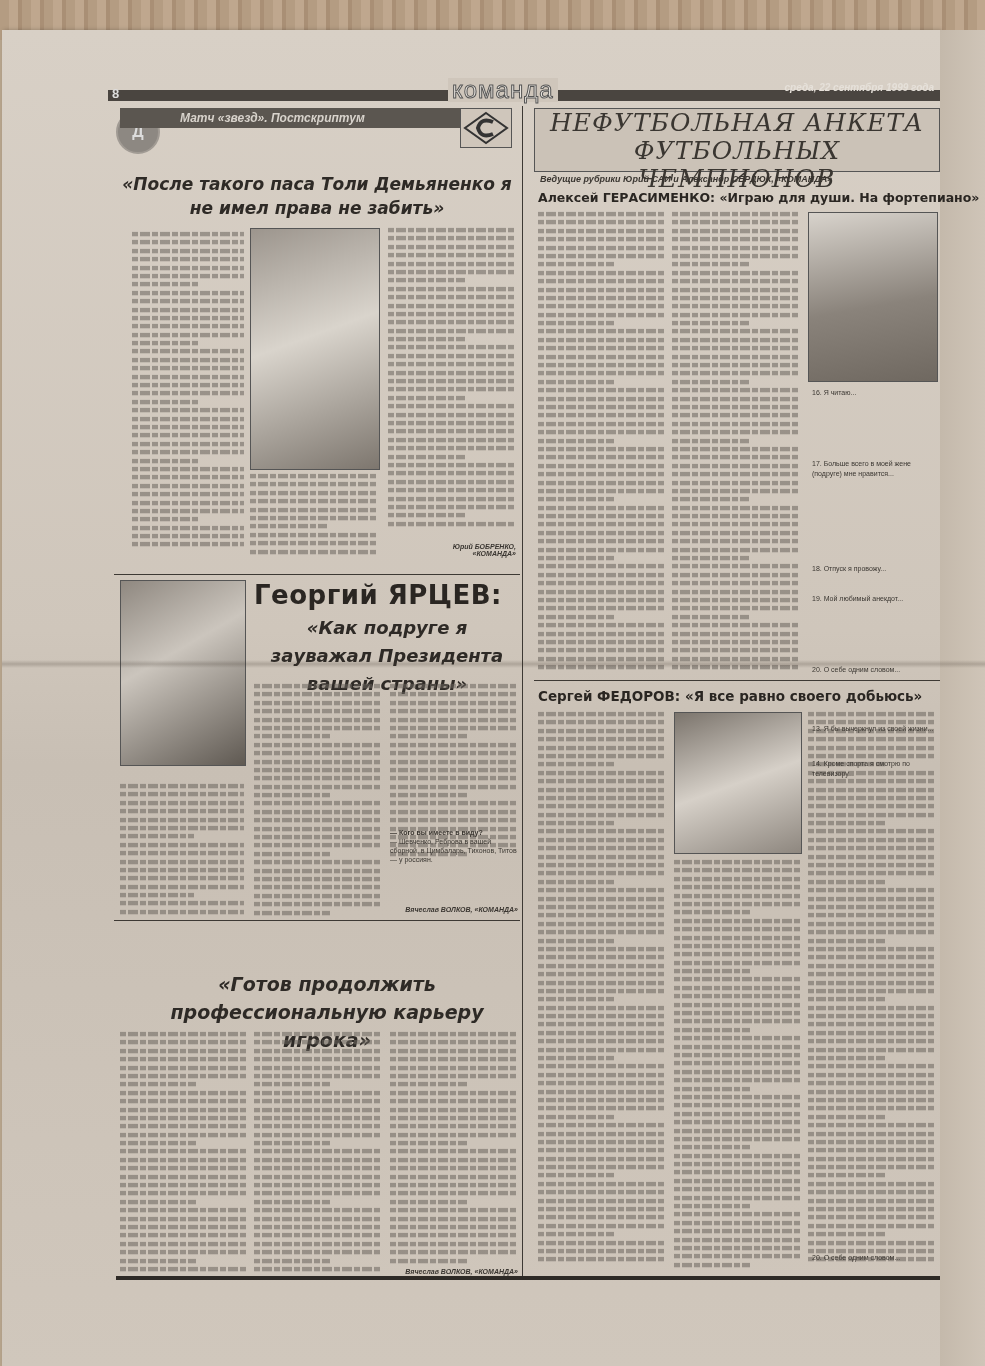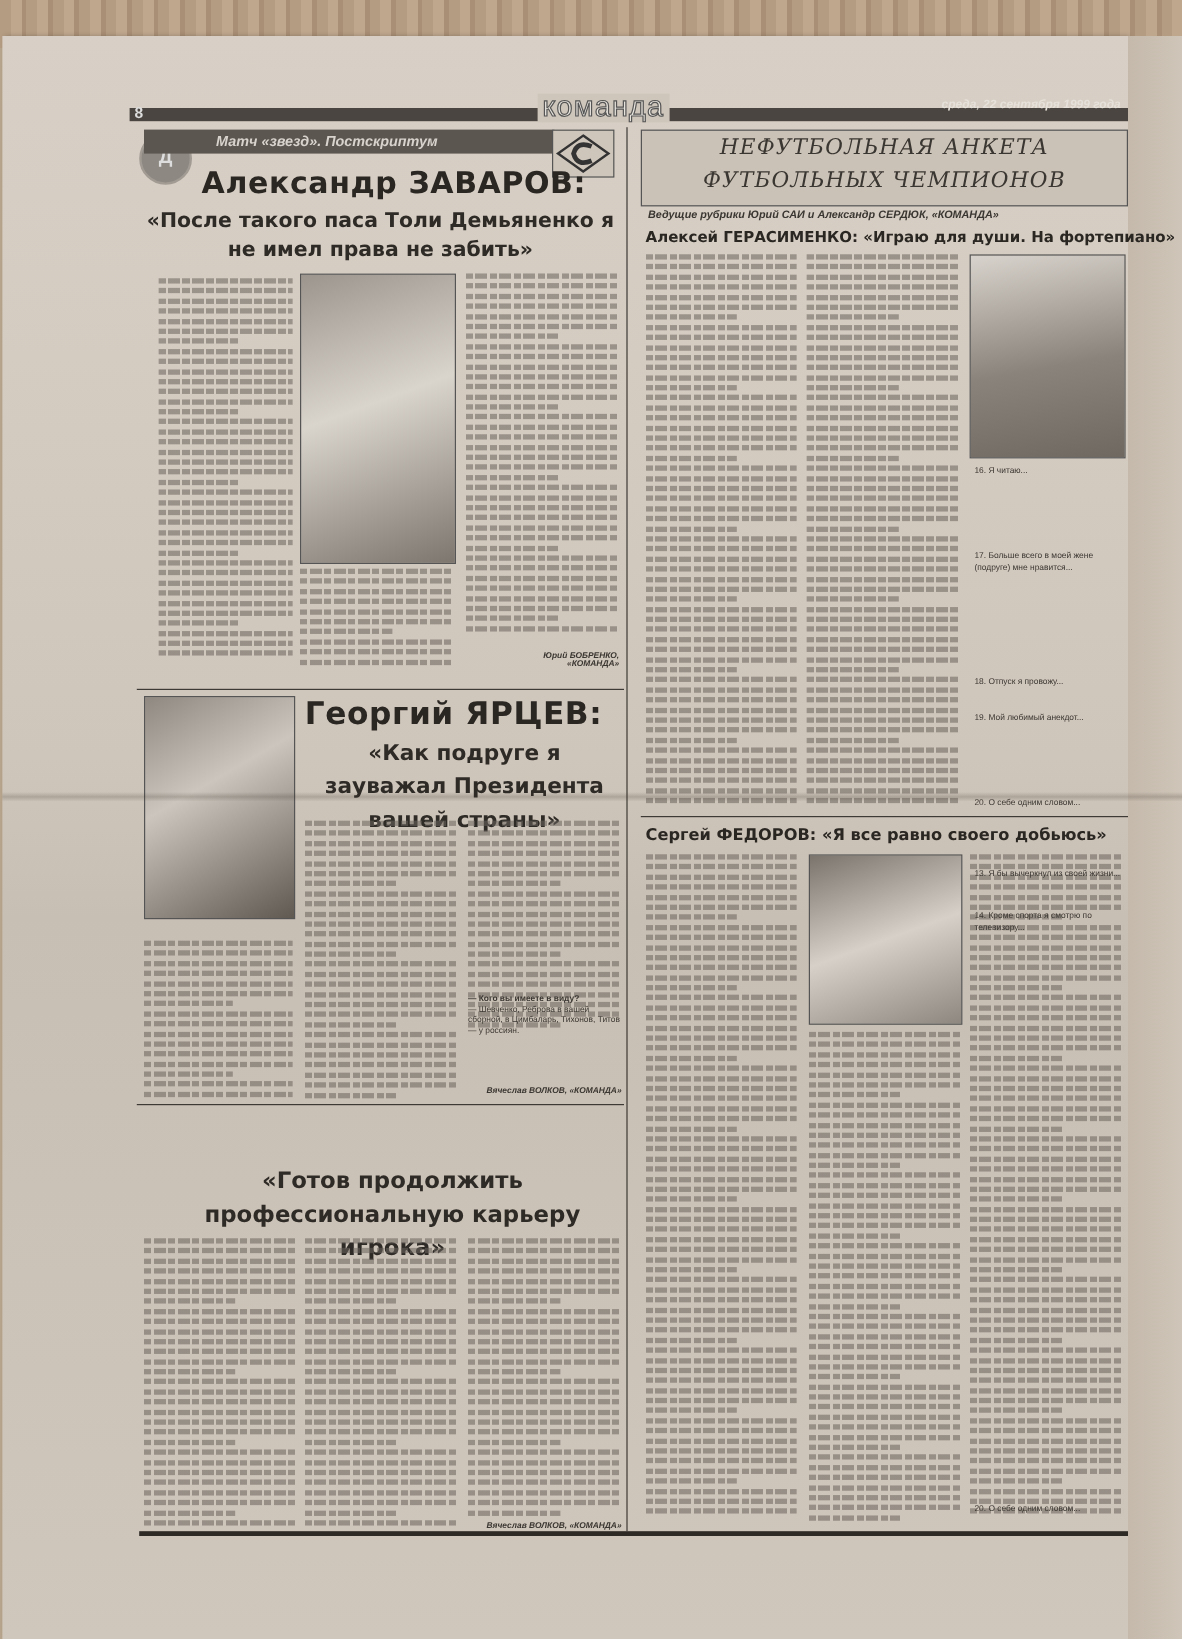--- a/index.html
+++ b/index.html
@@ -27,32 +27,32 @@
 
   
   .left{position:absolute;left:0;top:36px;width:412px;height:1170px;}
   .rubric{position:absolute;left:12px;top:2px;width:342px;height:20px;background:#5b5650;}
   .rubric span{position:absolute;left:60px;top:3px;font-size:12px;font-style:italic;font-weight:bold;color:#d8d3cc;}
   .logo-d{position:absolute;left:8px;top:4px;width:40px;height:40px;border-radius:50%;background:#8d8882;
     border:2px solid #a19b94;display:flex;align-items:center;justify-content:center;color:#ddd;font-weight:bold;font-size:16px;}
   .logo-s{position:absolute;right:8px;top:2px;width:50px;height:38px;border:1px solid #555;background:#cfc6bb;}
   .logo-s svg{width:50px;height:38px;}
   h1.big{margin:0;position:absolute;font-family:"DejaVu Sans",sans-serif;font-weight:bold;color:#2a2622;letter-spacing:.5px;}
-  h2.sub{margin:0;position:absolute;font-family:"DejaVu Sans",sans-serif;font-weight:bold;color:#2e2a26;text-align:center;}
+  h2.sub{margin:0;position:absolute;font-family:"DejaVu Sans",sans-serif;font-weight:bold;color:#2e2a26;text-align:center;font-style:italic;}
   .textcol{position:absolute;font-size:6px;line-height:8.4px;color:#57524c;overflow:hidden;text-align:justify;}
   .textcol .ln{height:8.4px;background:repeating-linear-gradient(90deg,#6a645d 0 6px,transparent 6px 8px,#6a645d 8px 18px,transparent 18px 20px);opacity:.55;margin-bottom:0;transform:scaleY(.55);}
   .photo{position:absolute;background:linear-gradient(160deg,#9c958d,#d9d4cc 45%,#7d766e);border:1px solid #555;}
   .byline{position:absolute;font-size:7px;font-style:italic;font-weight:bold;color:#3a3631;text-align:right;}
   .vrule{position:absolute;width:1px;background:#3d3934;}
   .hrule{position:absolute;height:1px;background:#3d3934;}
 
   
   .right{position:absolute;left:420px;top:36px;width:412px;height:1170px;}
   .rtitle{position:absolute;left:6px;top:2px;width:404px;height:62px;border:1px solid #555;background:#cbc2b7;}
-  .rtitle div{font-family:"DejaVu Serif",serif;font-style:italic;font-size:18px;line-height:28px;color:#3a3631;text-align:center;letter-spacing:1px;}
+  .rtitle div{font-family:"DejaVu Serif",serif;font-style:italic;font-size:25px;line-height:28px;color:#3a3631;text-align:center;letter-spacing:1px;}
   .credits{position:absolute;left:12px;top:68px;font-size:9px;font-style:italic;font-weight:bold;color:#3a3631;}
   .bottombar{position:absolute;left:8px;top:1206px;width:824px;height:4px;background:#2e2a26;}
 </style>
 </head>
 <body>
 
 <div class="wood"></div>
 <div class="sheet"></div>
 <div class="sheet2"></div>
 
@@ -72,21 +72,20 @@
     <div class="rubric">
       <span>Матч «звезд». Постскриптум</span>
     </div>
     <div class="logo-s">
       <svg viewBox="0 0 50 38">
           <polygon points="25,4 46,19 25,34 4,19" fill="none" stroke="#333" stroke-width="2"></polygon>
           <path d="M32 13 Q20 8 17 19 Q20 30 32 25" fill="none" stroke="#333" stroke-width="4"></path>
         </svg>
     </div>
 
-    <h1 class="big" style="left:60px;top:32px;font-size:25px;">Александр ЗАВАРОВ:</h1>
     <h2 class="sub" style="left:6px;top:66px;width:406px;font-size:17px;line-height:24px;">«После такого паса Толи Демьяненко я не имел права не забить»</h2>
 
     <div class="textcol" style="left:24px;top:124px;width:112px;height:320px;">
         <div class="ln"></div>
         <div class="ln"></div>
         <div class="ln"></div>
         <div class="ln"></div>
         <div class="ln"></div>
         <div class="ln"></div>
         <div class="ln" style="width: 60%;"></div>

